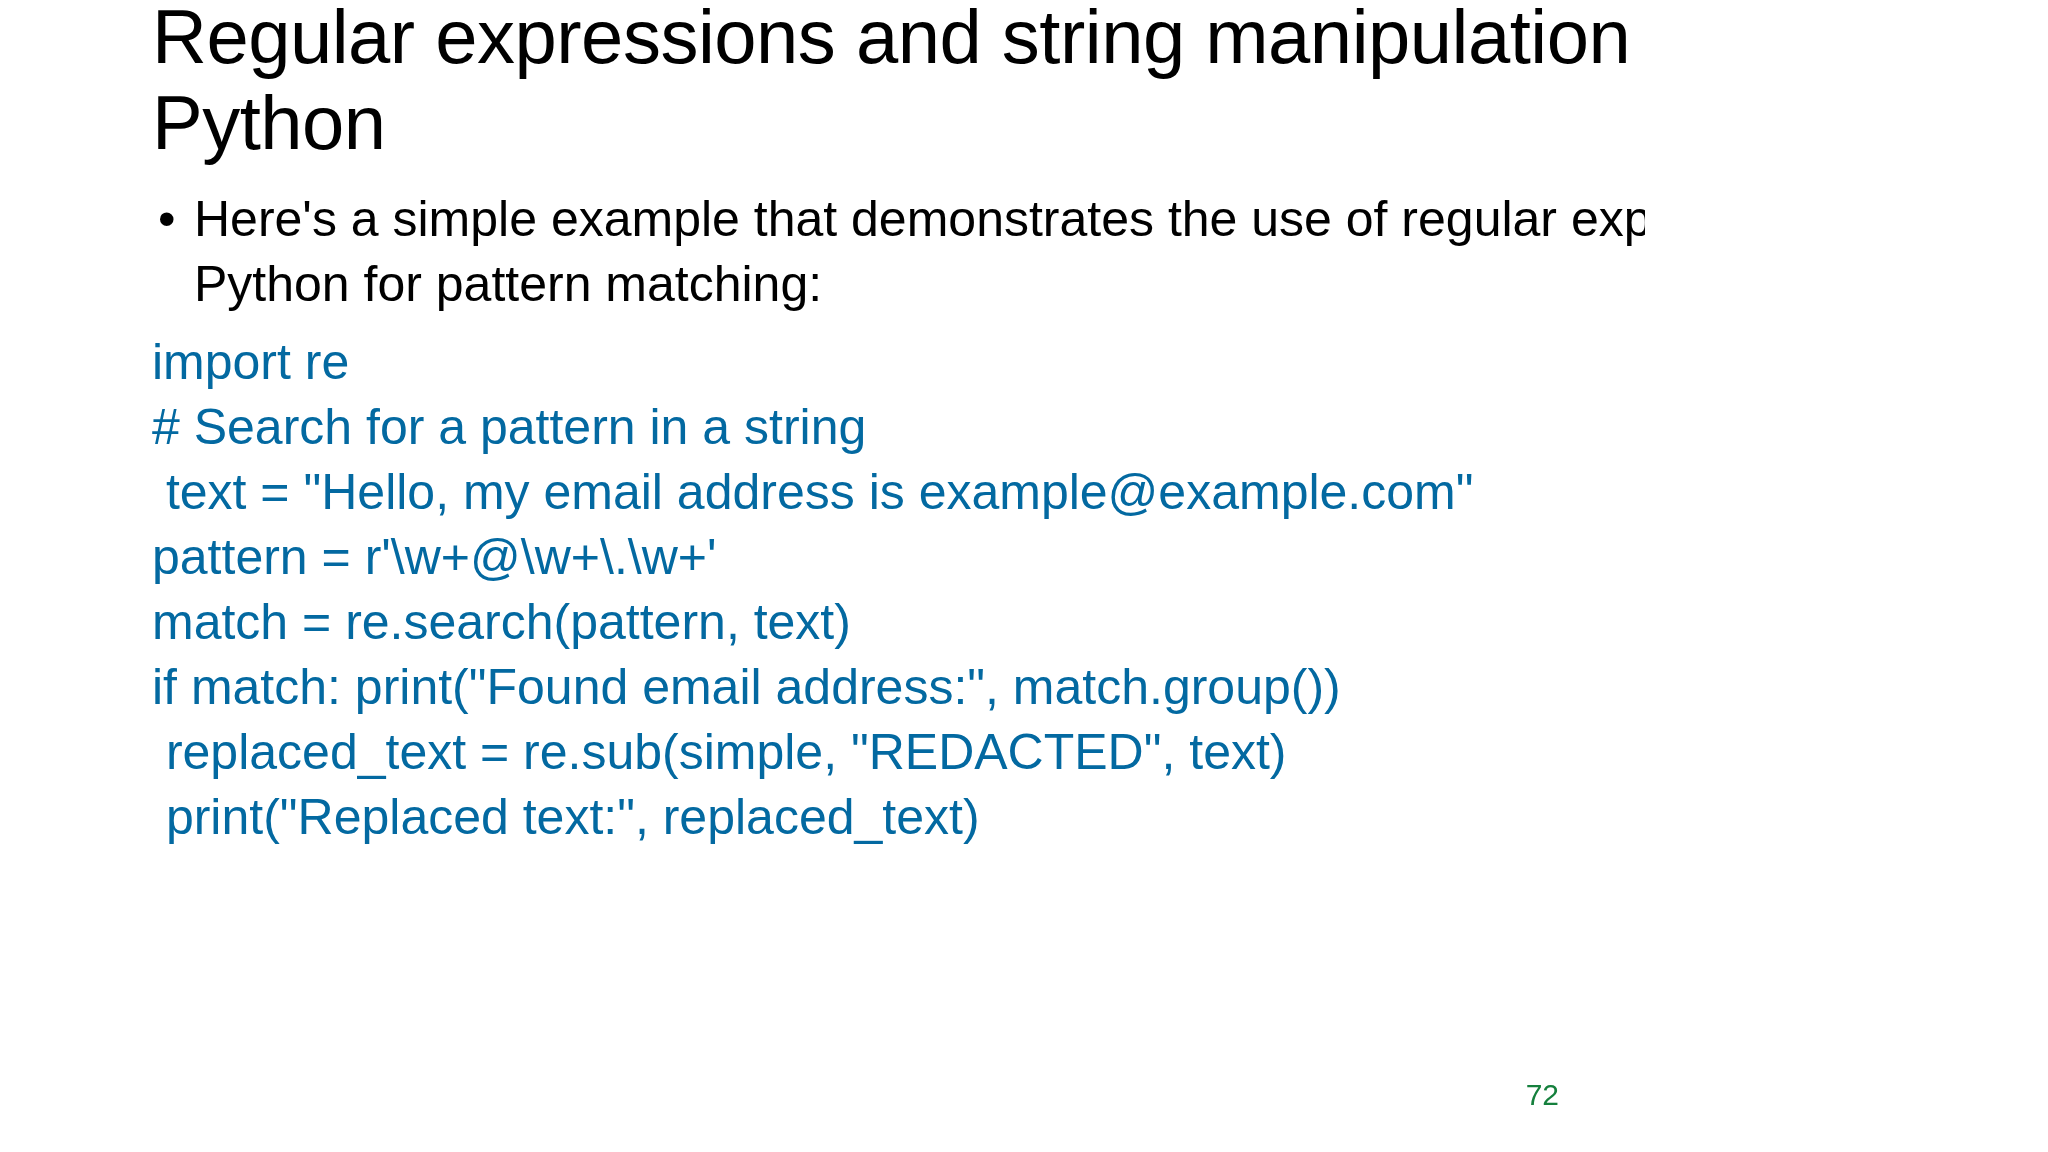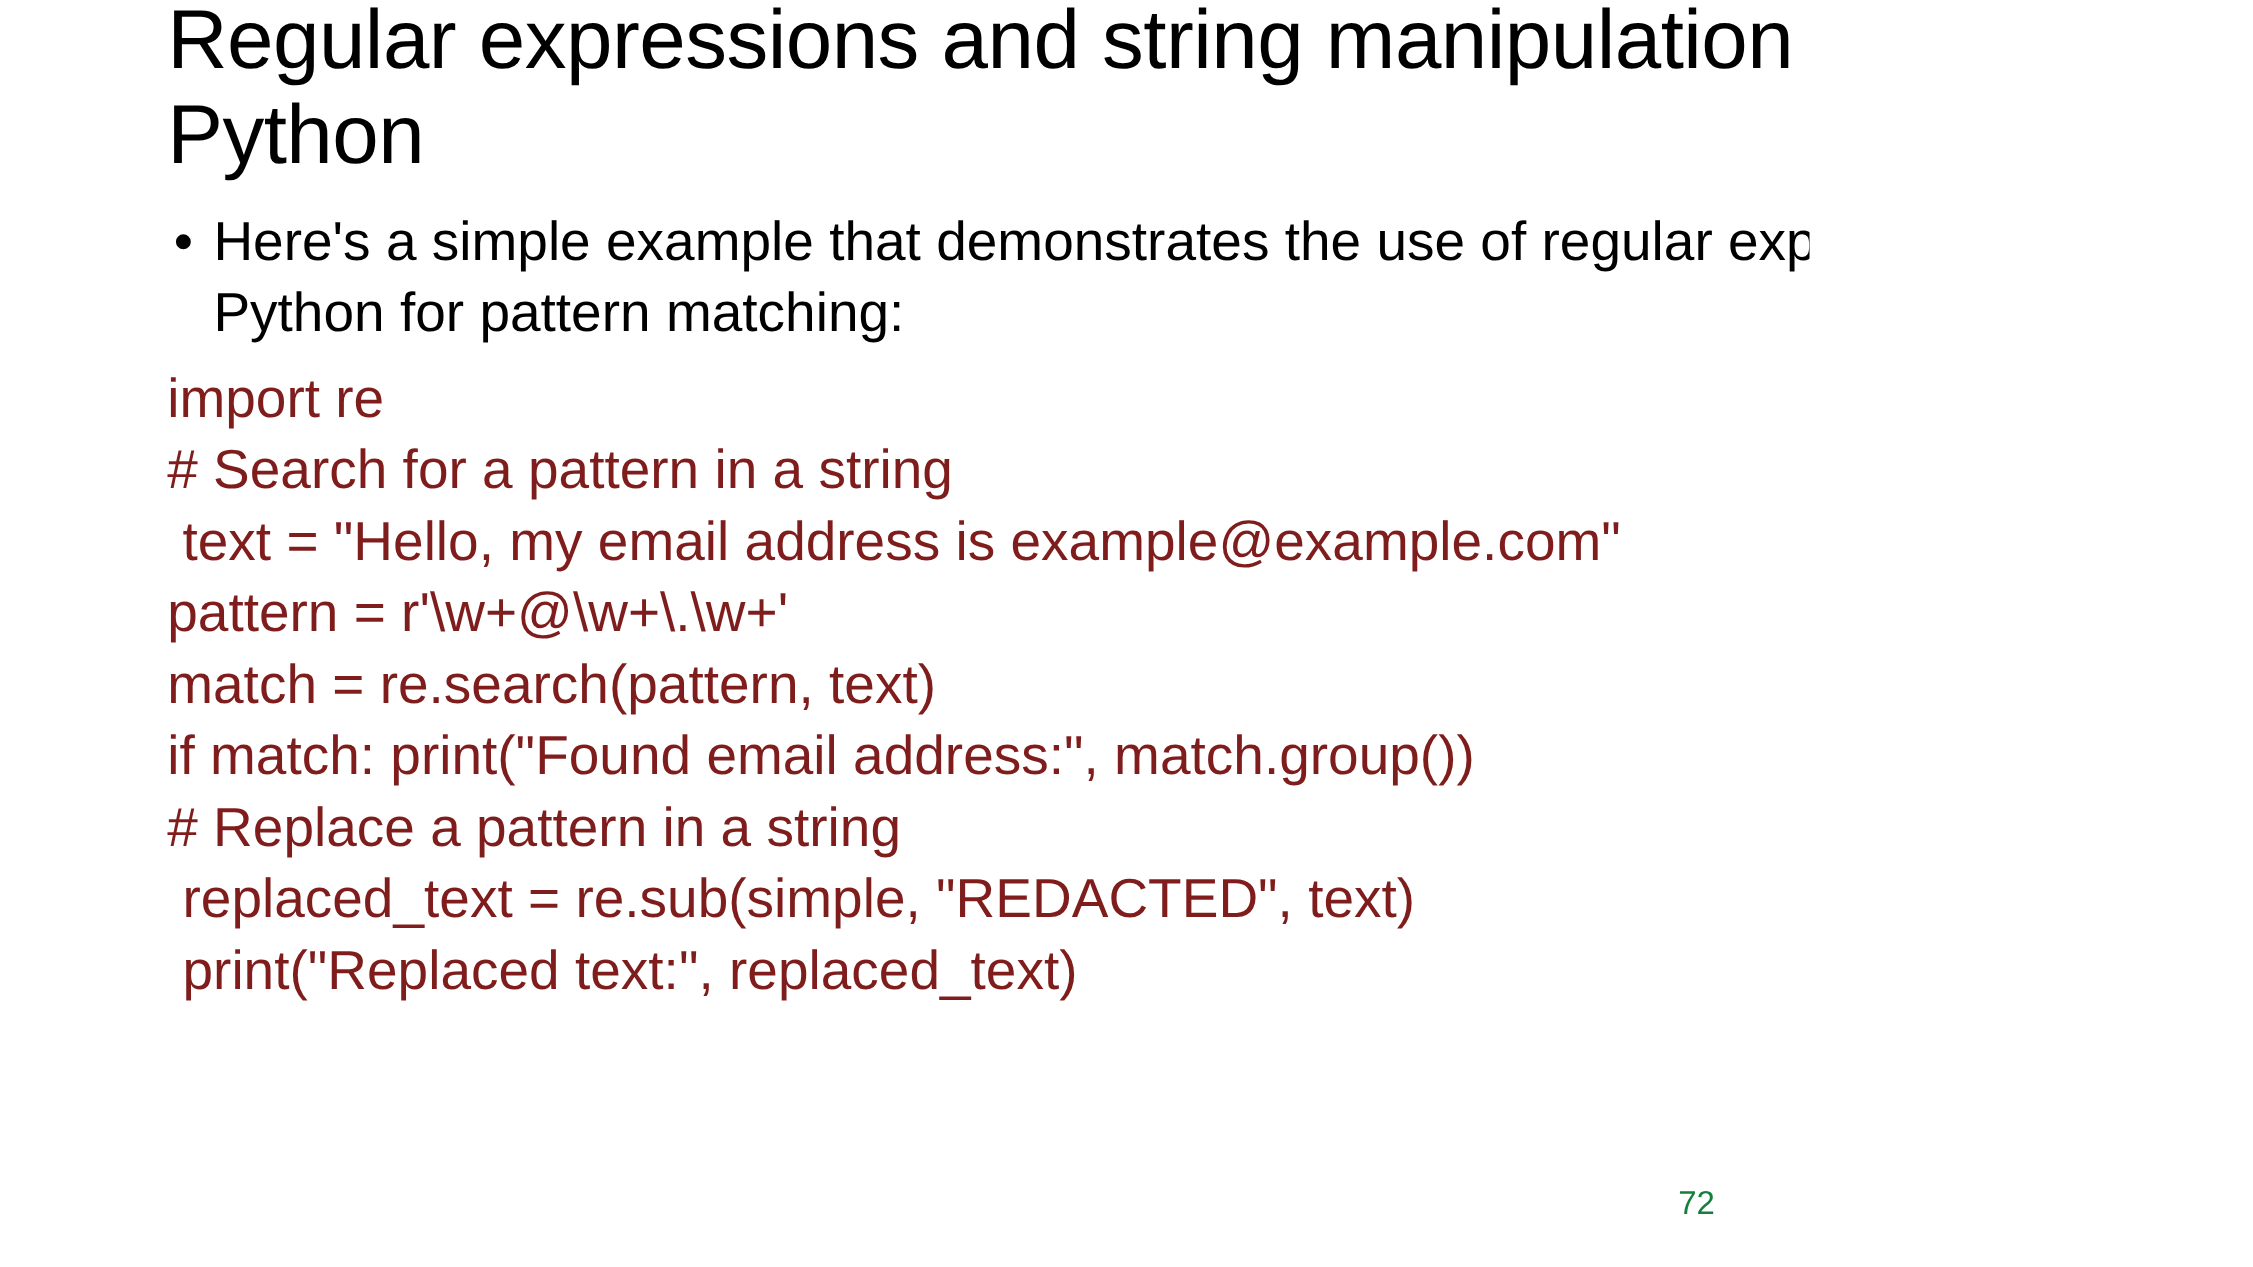--- a/index.html
+++ b/index.html
@@ -66,21 +66,21 @@
 
   .bullet-item .bullet-text {
     display: block;
     margin-top: 11px;
   }
 
   
   .code-line {
     font-size: 50px;
     line-height: 1.30;
-    color: #7f1d1d;
+    color: #0369a1;
     margin: 0;
     padding: 0;
     white-space: pre;
     height: 65px;
   }
 
   .code-line.gap-top {
     margin-top: 13px;
   }
 
@@ -115,21 +115,20 @@
     <p class="code-line"># Search for a pattern in a string</p>
 
     <p class="code-line"> text = "Hello, my email address is example@example.com"</p>
 
     <p class="code-line">pattern = r'\w+@\w+\.\w+'</p>
 
     <p class="code-line">match = re.search(pattern, text)</p>
 
     <p class="code-line">if match: print("Found email address:", match.group())</p>
 
-    <p class="code-line"># Replace a pattern in a string</p>
 
     <p class="code-line"> replaced_text = re.sub(simple, "REDACTED", text)</p>
 
     <p class="code-line"> print("Replaced text:", replaced_text)</p>
 
   </div>
 
   <div class="page-number">72</div>
 
 </div>

